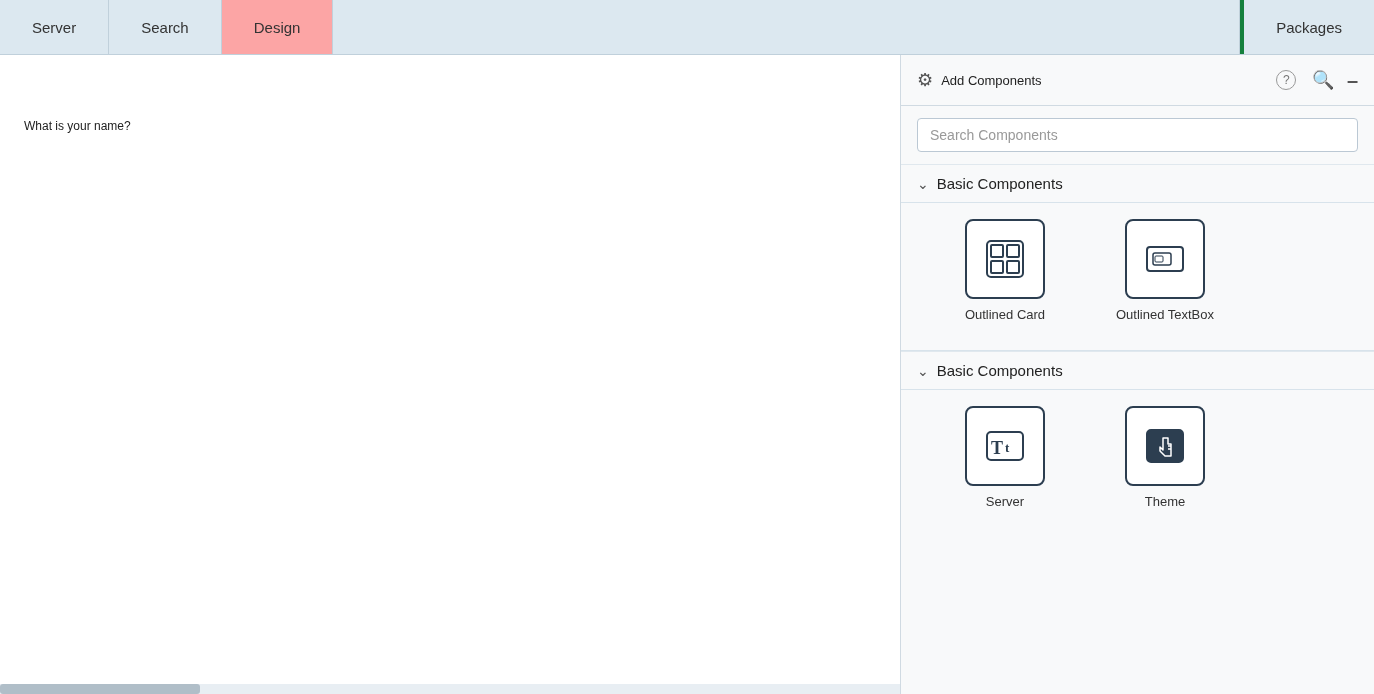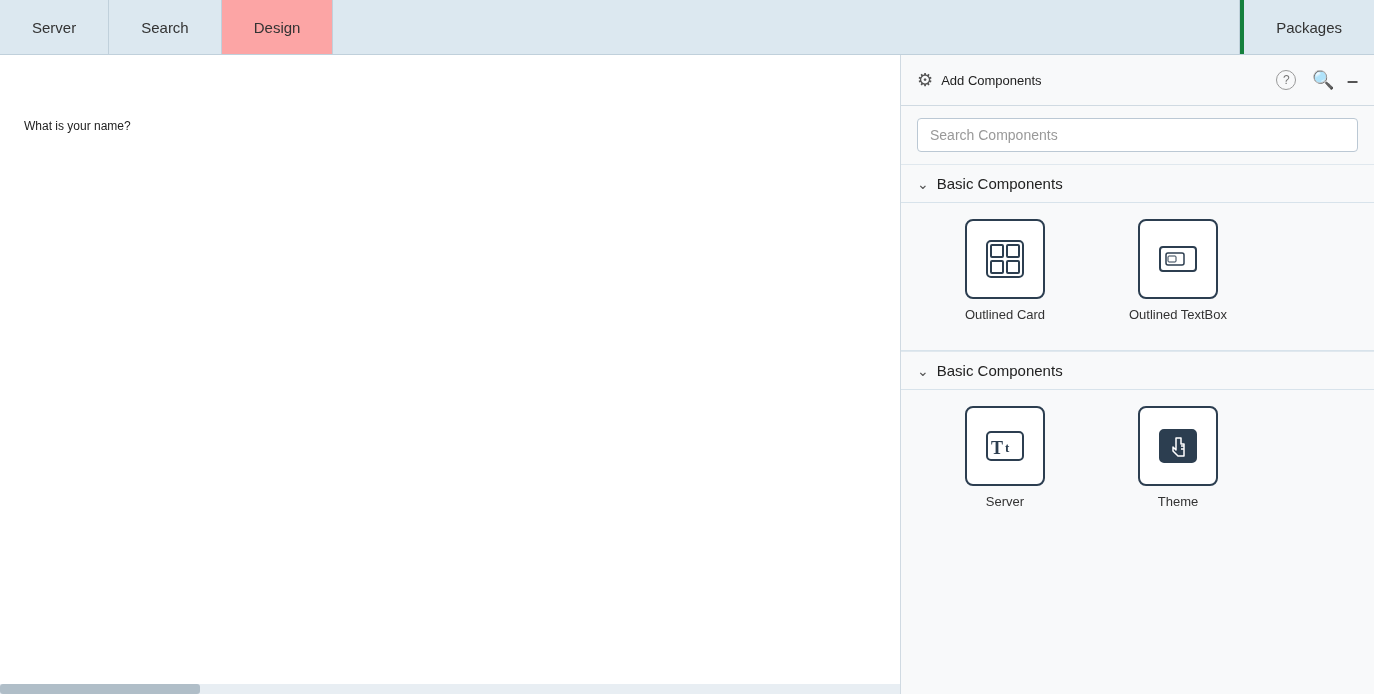--- a/index.html
+++ b/index.html
@@ -174,21 +174,21 @@
       font-size: 15px;
       font-weight: 500;
       color: #222;
     }
 
     
     .component-grid {
       display: flex;
       flex-wrap: wrap;
       padding: 16px 24px;
-      gap: 13px;
+      gap: 0;
     }
     .component-item {
       display: flex;
       flex-direction: column;
       align-items: center;
       width: 160px;
       margin-bottom: 12px;
       cursor: pointer;
       user-select: none;
     }

